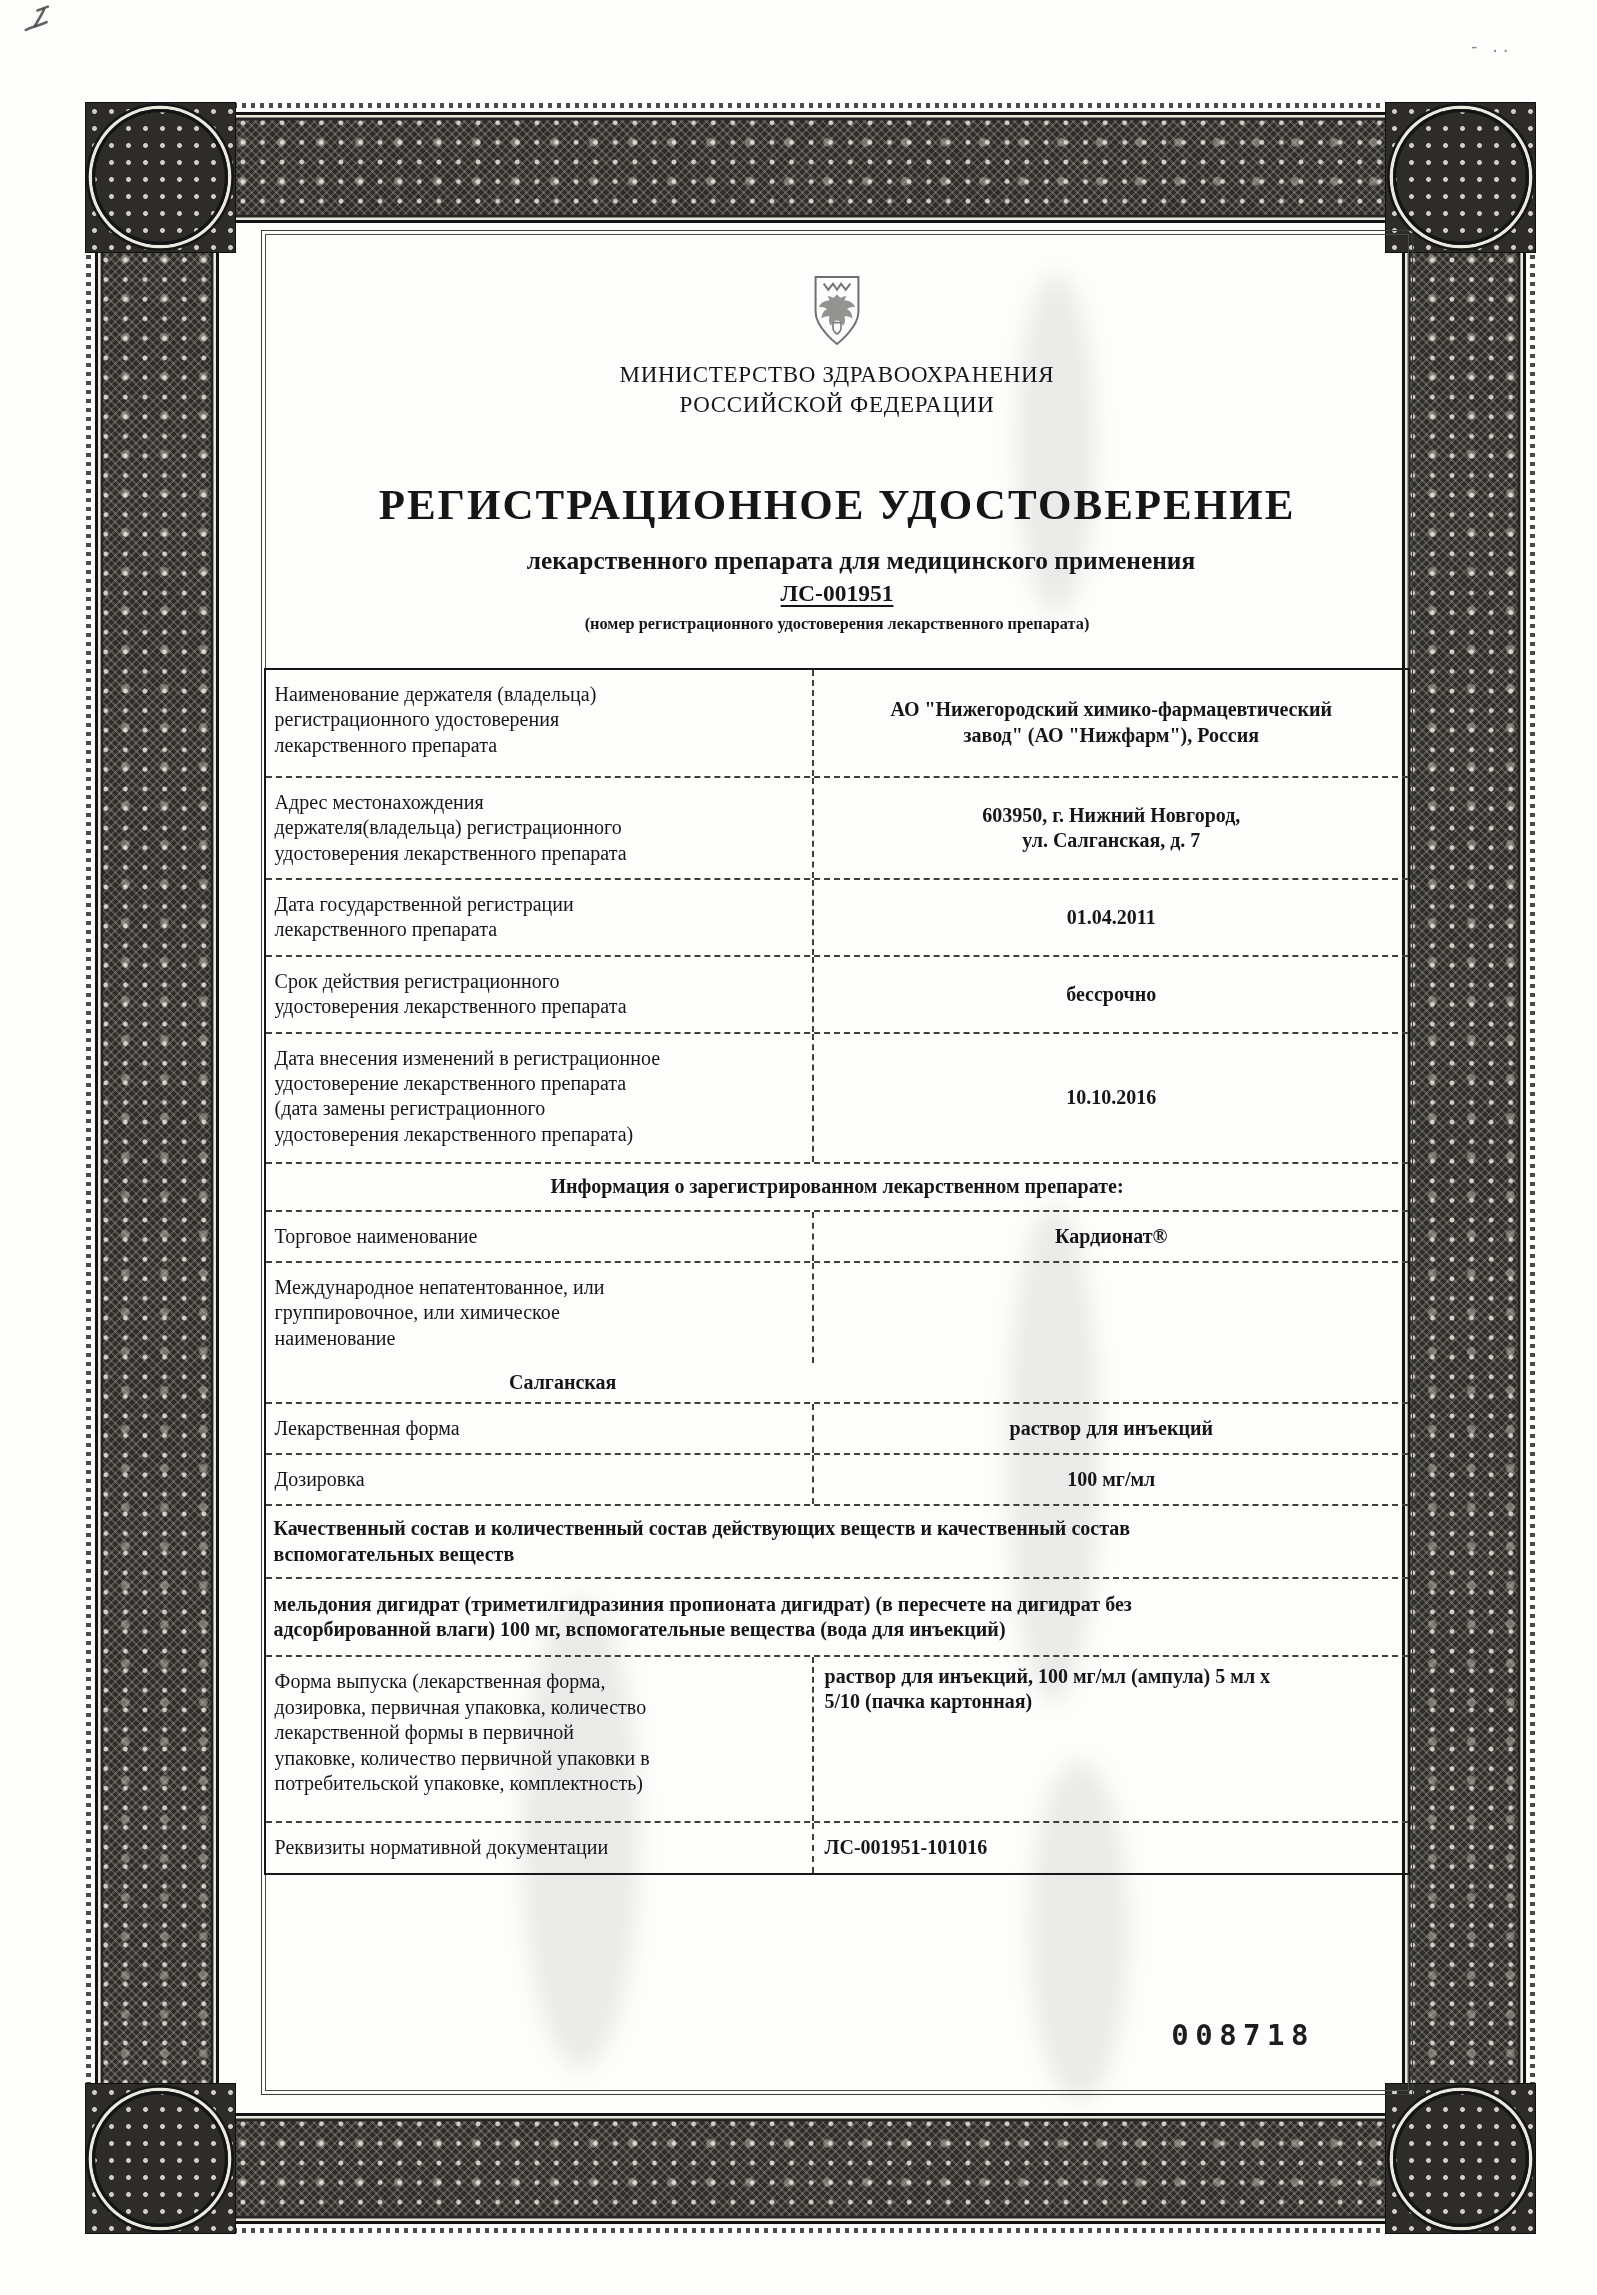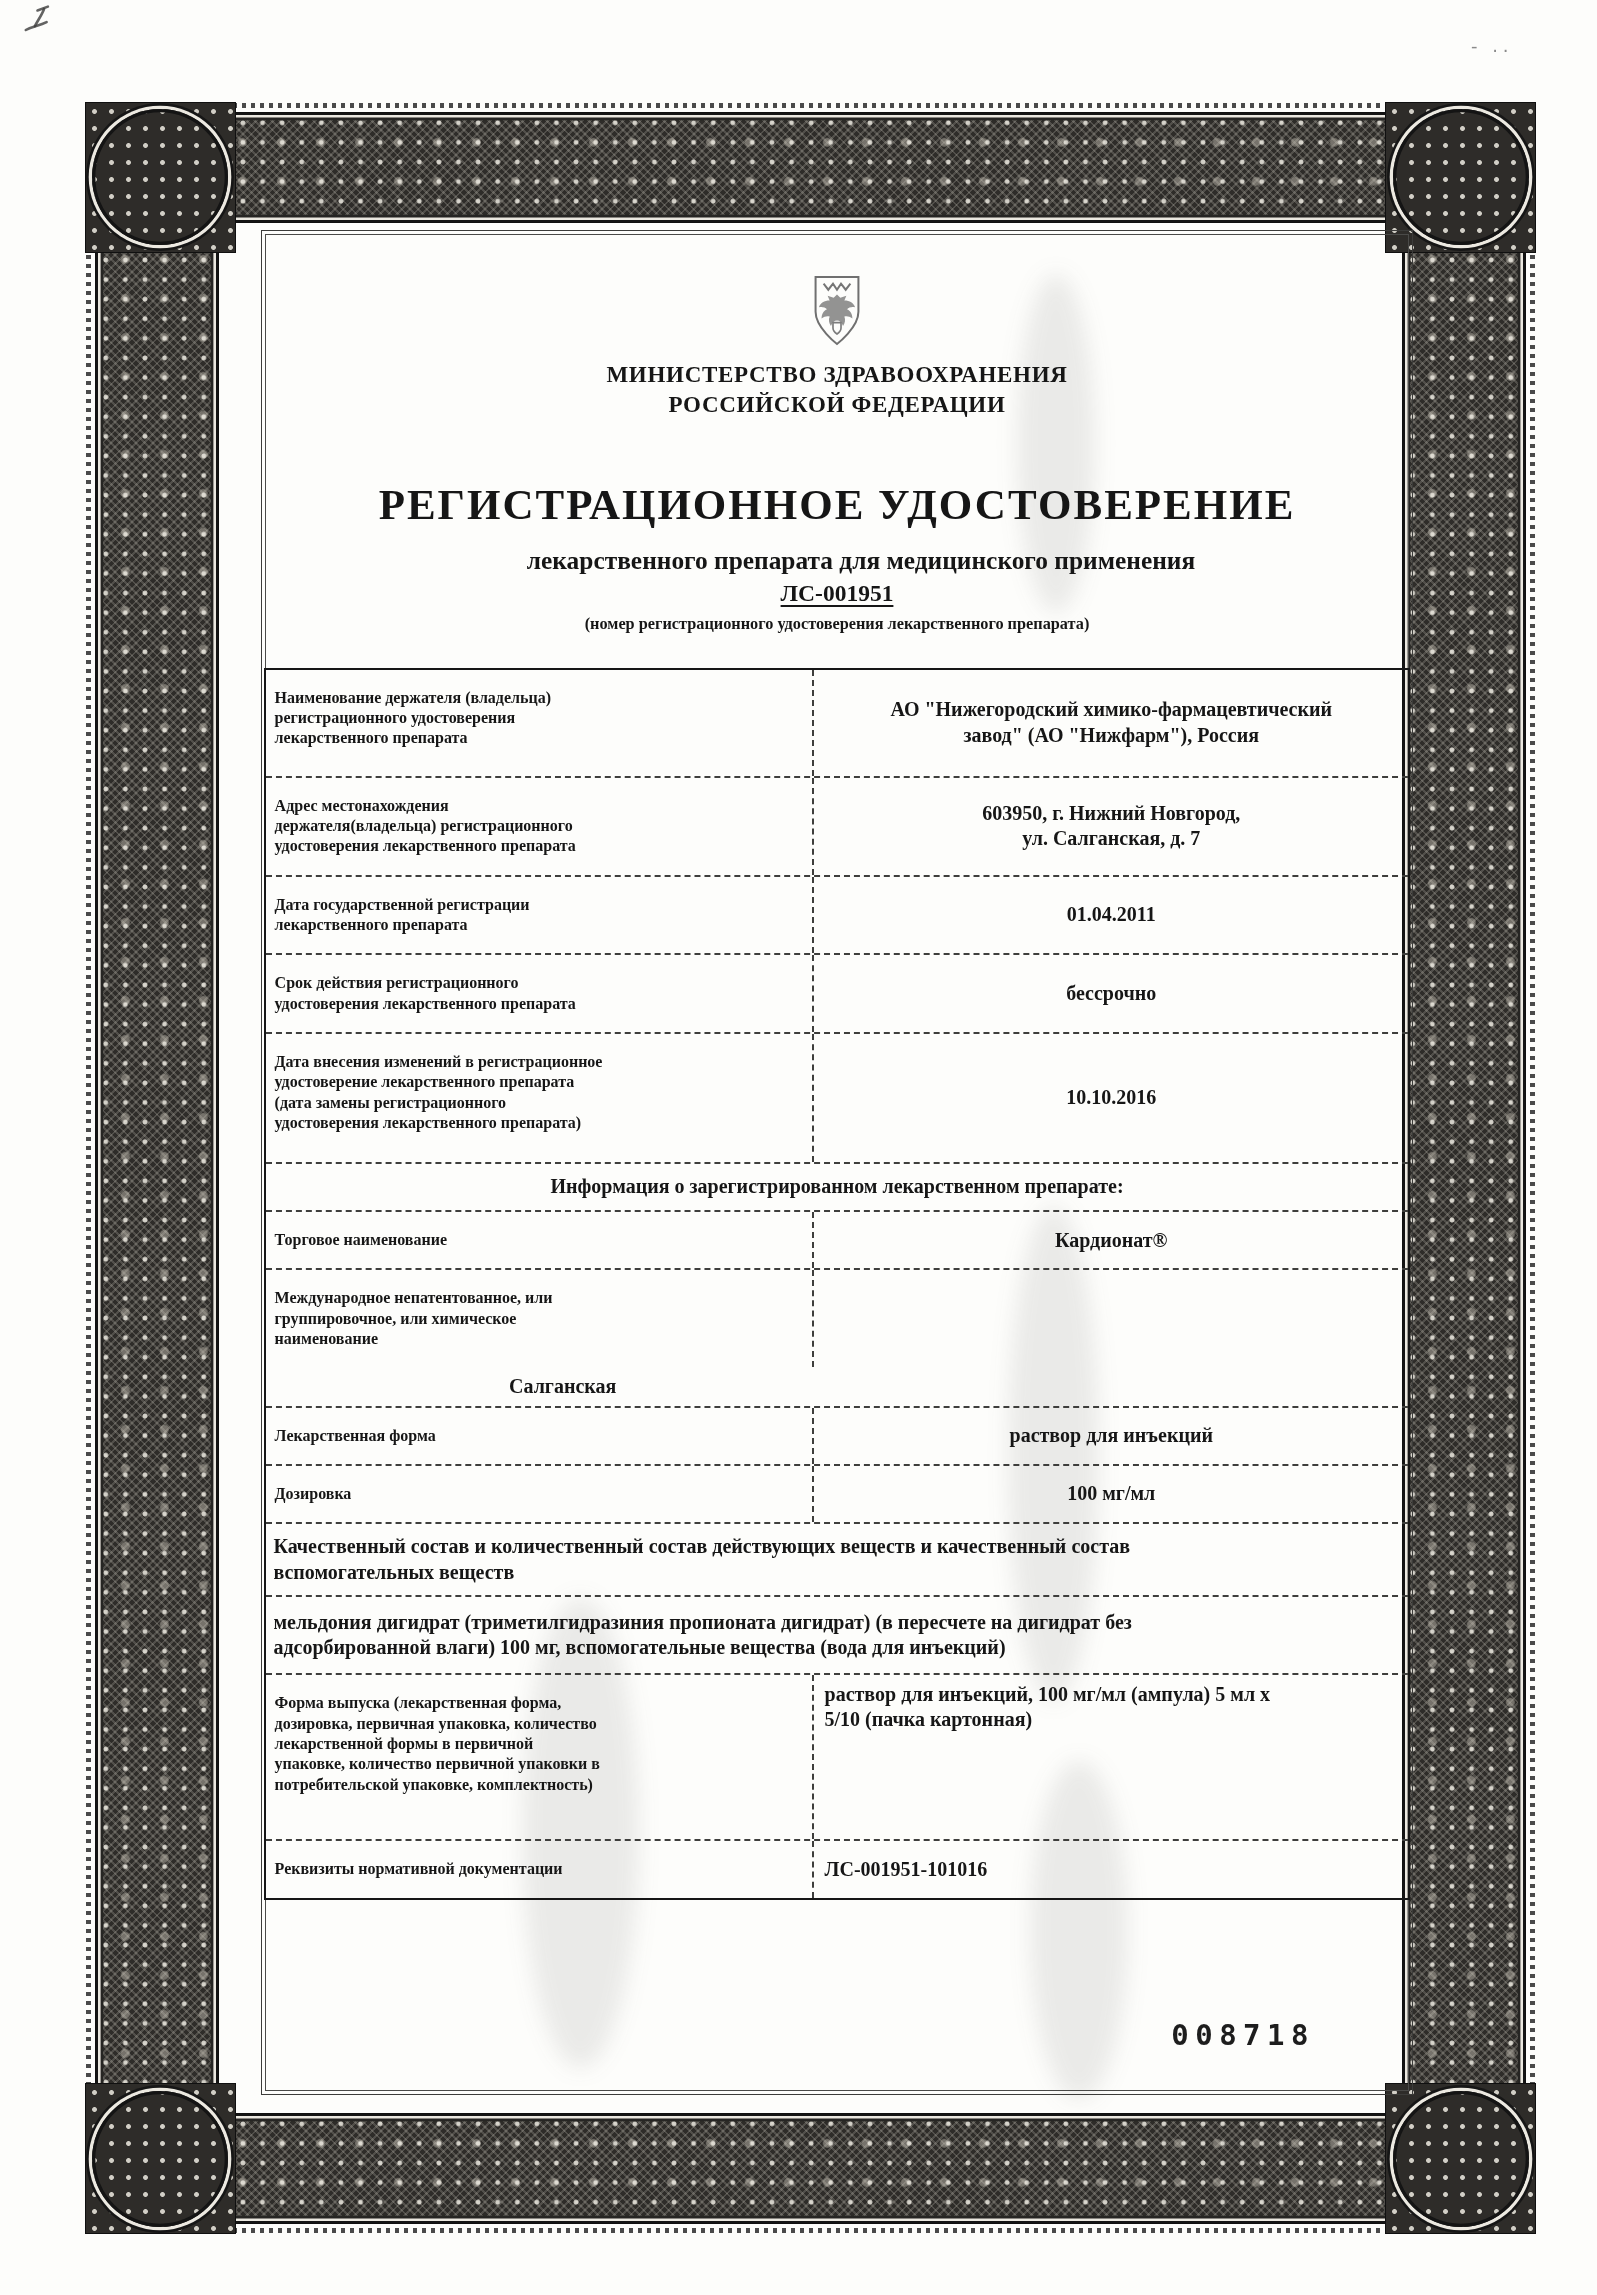--- a/index.html
+++ b/index.html
@@ -58,32 +58,32 @@
       radial-gradient(circle, #3a3a36 0 100%);
     box-shadow:0 0 0 3.3px #ece9e1, 0 0 0 5.9px #161616, inset 0 0 0 3.3px #141414;
   }
   
   .inner-frame{position:absolute;left:261px;top:230px;width:1152px;height:1865px;border:1.3px solid #3c3c3a;box-sizing:border-box;pointer-events:none;}
   .inner-frame::after{content:"";position:absolute;inset:3.3px;border:0.7px solid #4a4a48;}
   
   .content{position:absolute;left:261px;top:230px;width:1152px;height:1865px;}
   .pre{white-space:pre-line;}
   .emblem{display:block;margin:43px auto 10.4px;width:68px;height:77px;opacity:.85;}
-  .ministry{font-size:23px;font-weight:700;text-align:center;line-height:1.3;letter-spacing:0.7px;}
+  .ministry{font-size:23px;font-weight:400;text-align:center;line-height:1.3;letter-spacing:0.7px;}
   .doc-title{margin-top:60px;font-size:43px;font-weight:700;text-align:center;letter-spacing:2px;}
   .doc-subtitle{margin-top:17px;font-size:25.4px;font-weight:700;text-align:center;padding-left:48px;}
   .reg-number{margin-top:5.2px;font-size:23.5px;font-weight:700;text-align:center;text-decoration:underline;text-underline-offset:3.9px;}
   .reg-caption{margin-top:6.5px;font-size:16.3px;font-weight:700;text-align:center;}
   
   .reg-table{margin:34px 2.6px 0;border:2.6px solid #161616;}
   .trow{display:flex;border-top:2px dashed #3e3e3c;align-items:stretch;box-sizing:border-box;}
   .trow:first-child{border-top:none;}
   .cell-label{
     width:48%;box-sizing:border-box;border-right:2px dashed #3e3e3c;
-    padding:18px 9px;font-weight:700;font-size:16px;line-height:1.27;white-space:pre-line;
+    padding:12px 9px;font-weight:400;font-size:20px;line-height:1.27;white-space:pre-line;
   }
   .cell-value{
     width:52%;box-sizing:border-box;display:flex;align-items:center;justify-content:center;
     text-align:center;font-weight:700;font-size:20px;line-height:1.27;white-space:pre-line;
     padding:6.5px 10.4px;
   }
   .trow.full{display:flex;align-items:center;padding:5.2px 7.8px;font-weight:700;font-size:20px;line-height:1.27;white-space:pre-line;}
   .trow.full.center{justify-content:center;text-align:right;}
   .r0{min-height:106px;} .r1{min-height:97px;} .r2{min-height:72px;} .r3{min-height:72px;}
   .r4{min-height:130px;} .r5{min-height:48px;} .r6{min-height:44px;} .r7{min-height:91px;flex-direction:column;}

